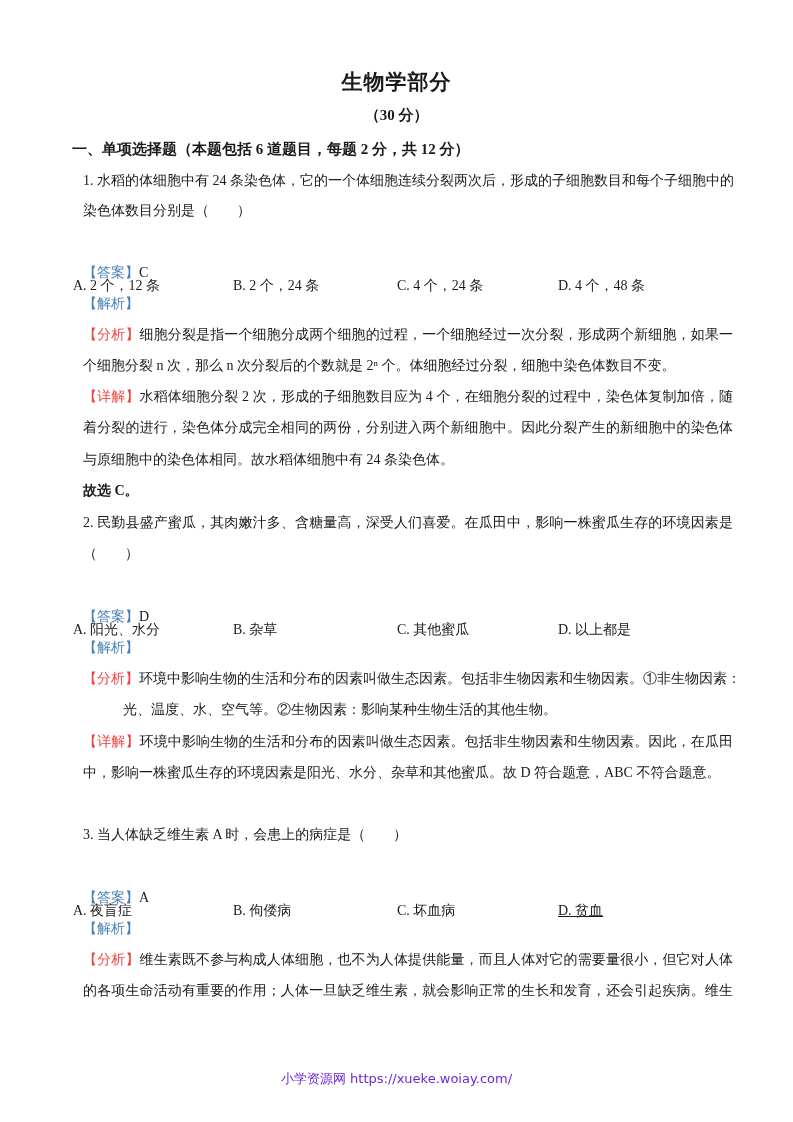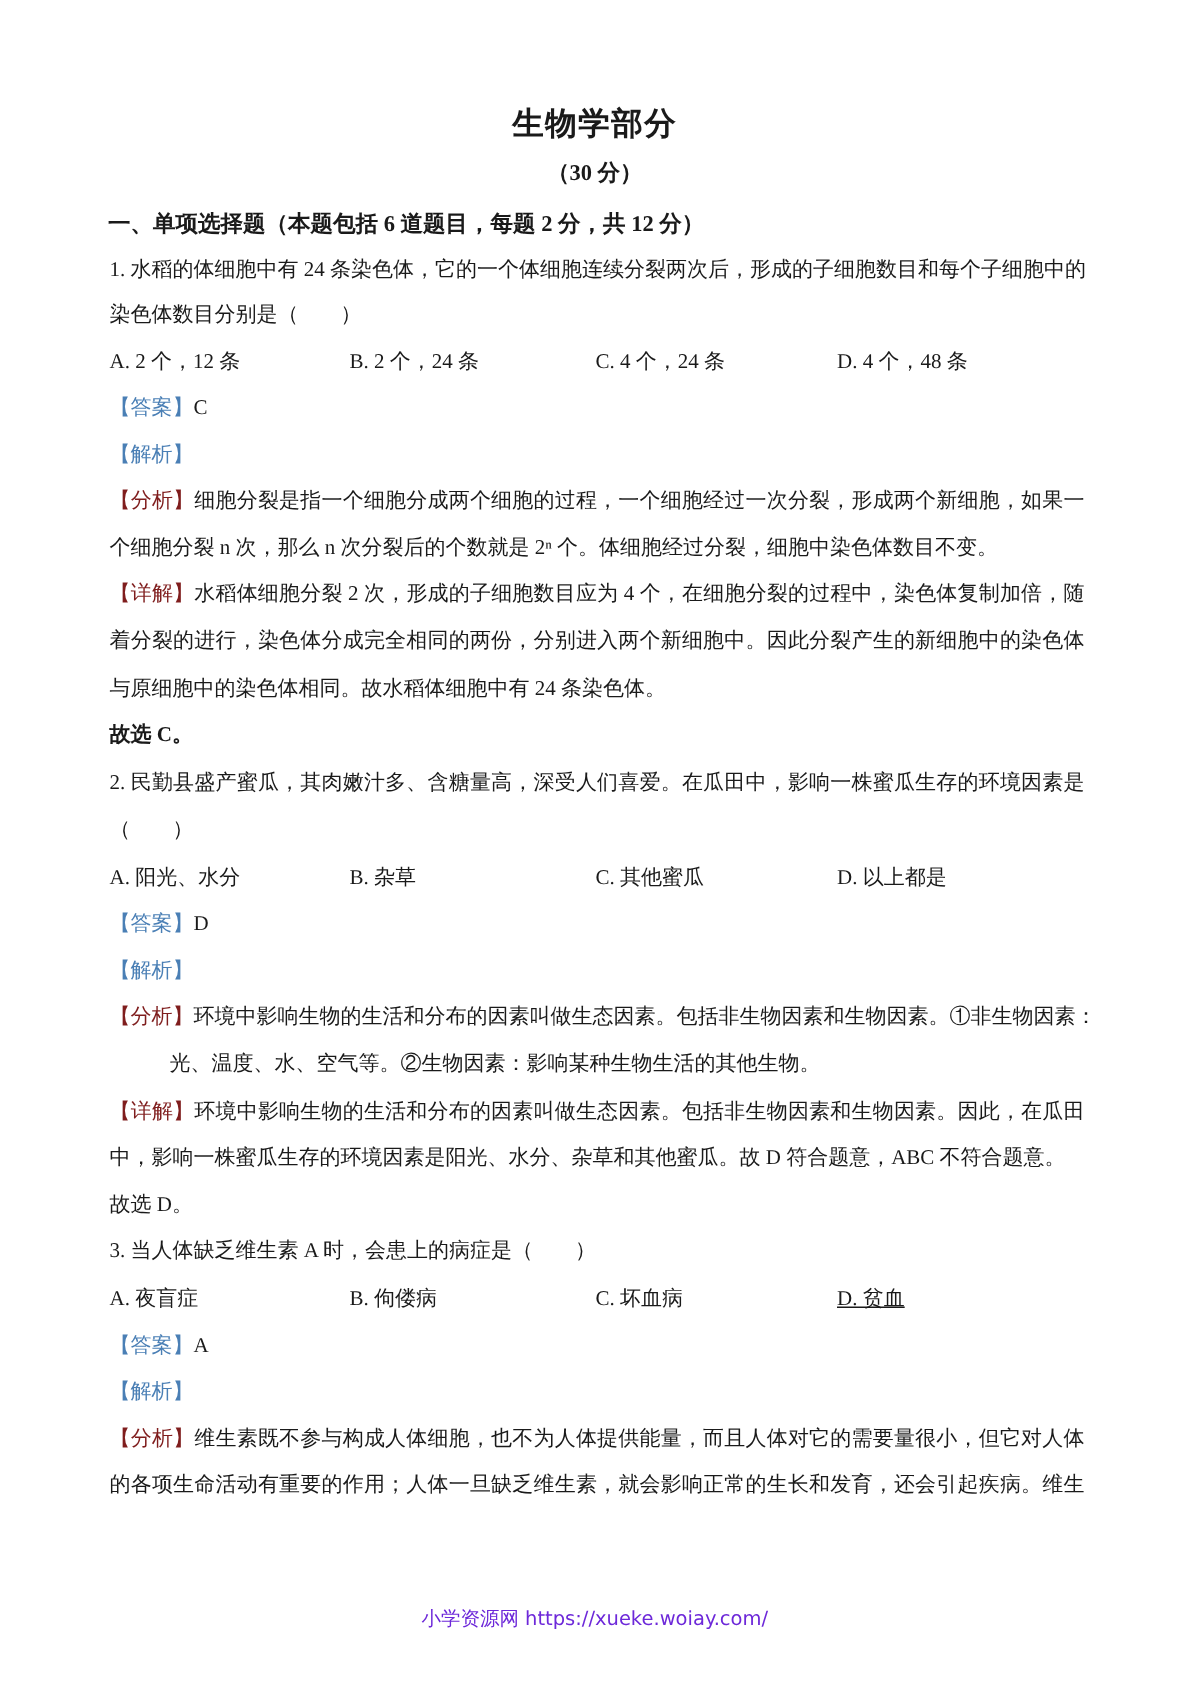--- a/index.html
+++ b/index.html
@@ -4,26 +4,26 @@
 <style>
   html, body { margin: 0; padding: 0; background: #ffffff; }
   body { width: 793px; height: 1122px; position: relative; overflow: hidden;
          font-family: "Liberation Serif", "DejaVu Serif", serif; color: #1a1a1a; }
   .page { position: absolute; left: 0; top: 0; width: 760px; height: 1122px; }
   .title { position: absolute; top: 68px; left: 0; width: 793px; text-align: center;
            font-size: 21px; font-weight: bold; letter-spacing: 1px; }
   .subtitle { position: absolute; top: 106px; left: 0; width: 793px; text-align: center;
               font-size: 15px; font-weight: bold; }
   .section { position: absolute; top: 140px; left: 72px; font-size: 15px; font-weight: bold; }
-  .line { position: absolute; left: 73px; width: 650px; font-size: 14px; line-height: 20px;
+  .line { position: absolute; left: 83px; width: 650px; font-size: 14px; line-height: 20px;
           white-space: nowrap; }
   .just { text-align: justify; text-align-last: justify; }
   .tag { color: #4a7fb5; }
-  .bold-tag { color: #7f1d1d; }
-  .opt { position: absolute; font-size: 14px; line-height: 20px; white-space: nowrap; }
+  .bold-tag { color: #ef4444; }
+  .opt { position: absolute; font-size: 14px; line-height: 20px; white-space: nowrap; margin-top: 44px; }
   .footer { position: absolute; top: 1070px; left: 0; width: 793px; text-align: center;
             font-family: "DejaVu Sans", sans-serif; font-size: 13px; color: #6d28d9; }
 </style>
 </head>
 <body>
 
 <div class="page">
 
   <div class="title">生物学部分</div>
   <div class="subtitle">（30 分）</div>
@@ -49,21 +49,20 @@
   <div class="opt" style="top:576px; left:73px;">A.  阳光、水分</div>
   <div class="opt" style="top:576px; left:233px;">B.  杂草</div>
   <div class="opt" style="top:576px; left:397px;">C.  其他蜜瓜</div>
   <div class="opt" style="top:576px; left:558px;">D.  以上都是</div>
   <div class="line" style="top:607px;"><span class="tag">【答案】</span><span>D</span></div>
   <div class="line" style="top:638px;"><span class="tag">【解析】</span></div>
   <div class="line just" style="top:669px;"><span class="bold-tag">【分析】</span><span>环境中影响生物的生活和分布的因素叫做生态因素。包括非生物因素和生物因素。①非生物因素：</span></div>
   <div class="line" style="top:700px;margin-left:40px;">光、温度、水、空气等。②生物因素：影响某种生物生活的其他生物。</div>
   <div class="line just" style="top:732px;"><span class="bold-tag">【详解】</span><span>环境中影响生物的生活和分布的因素叫做生态因素。包括非生物因素和生物因素。因此，在瓜田</span></div>
   <div class="line" style="top:763px;">中，影响一株蜜瓜生存的环境因素是阳光、水分、杂草和其他蜜瓜。故 D 符合题意，ABC 不符合题意。</div>
-  <div class="line" style="top:794px;">故选 D。</div>
 
   <div class="line" style="top:825px;">3. 当人体缺乏维生素 A 时，会患上的病症是（　　）</div>
   <div class="opt" style="top:857px; left:73px;">A.  夜盲症</div>
   <div class="opt" style="top:857px; left:233px;">B.  佝偻病</div>
   <div class="opt" style="top:857px; left:397px;">C.  坏血病</div>
   <div class="opt" style="top:857px; left:558px;text-decoration:underline;">D.  贫血</div>
   <div class="line" style="top:888px;"><span class="tag">【答案】</span><span>A</span></div>
   <div class="line" style="top:919px;"><span class="tag">【解析】</span></div>
   <div class="line just" style="top:950px;"><span class="bold-tag">【分析】</span><span>维生素既不参与构成人体细胞，也不为人体提供能量，而且人体对它的需要量很小，但它对人体</span></div>
   <div class="line just" style="top:981px;">的各项生命活动有重要的作用；人体一旦缺乏维生素，就会影响正常的生长和发育，还会引起疾病。维生</div>

